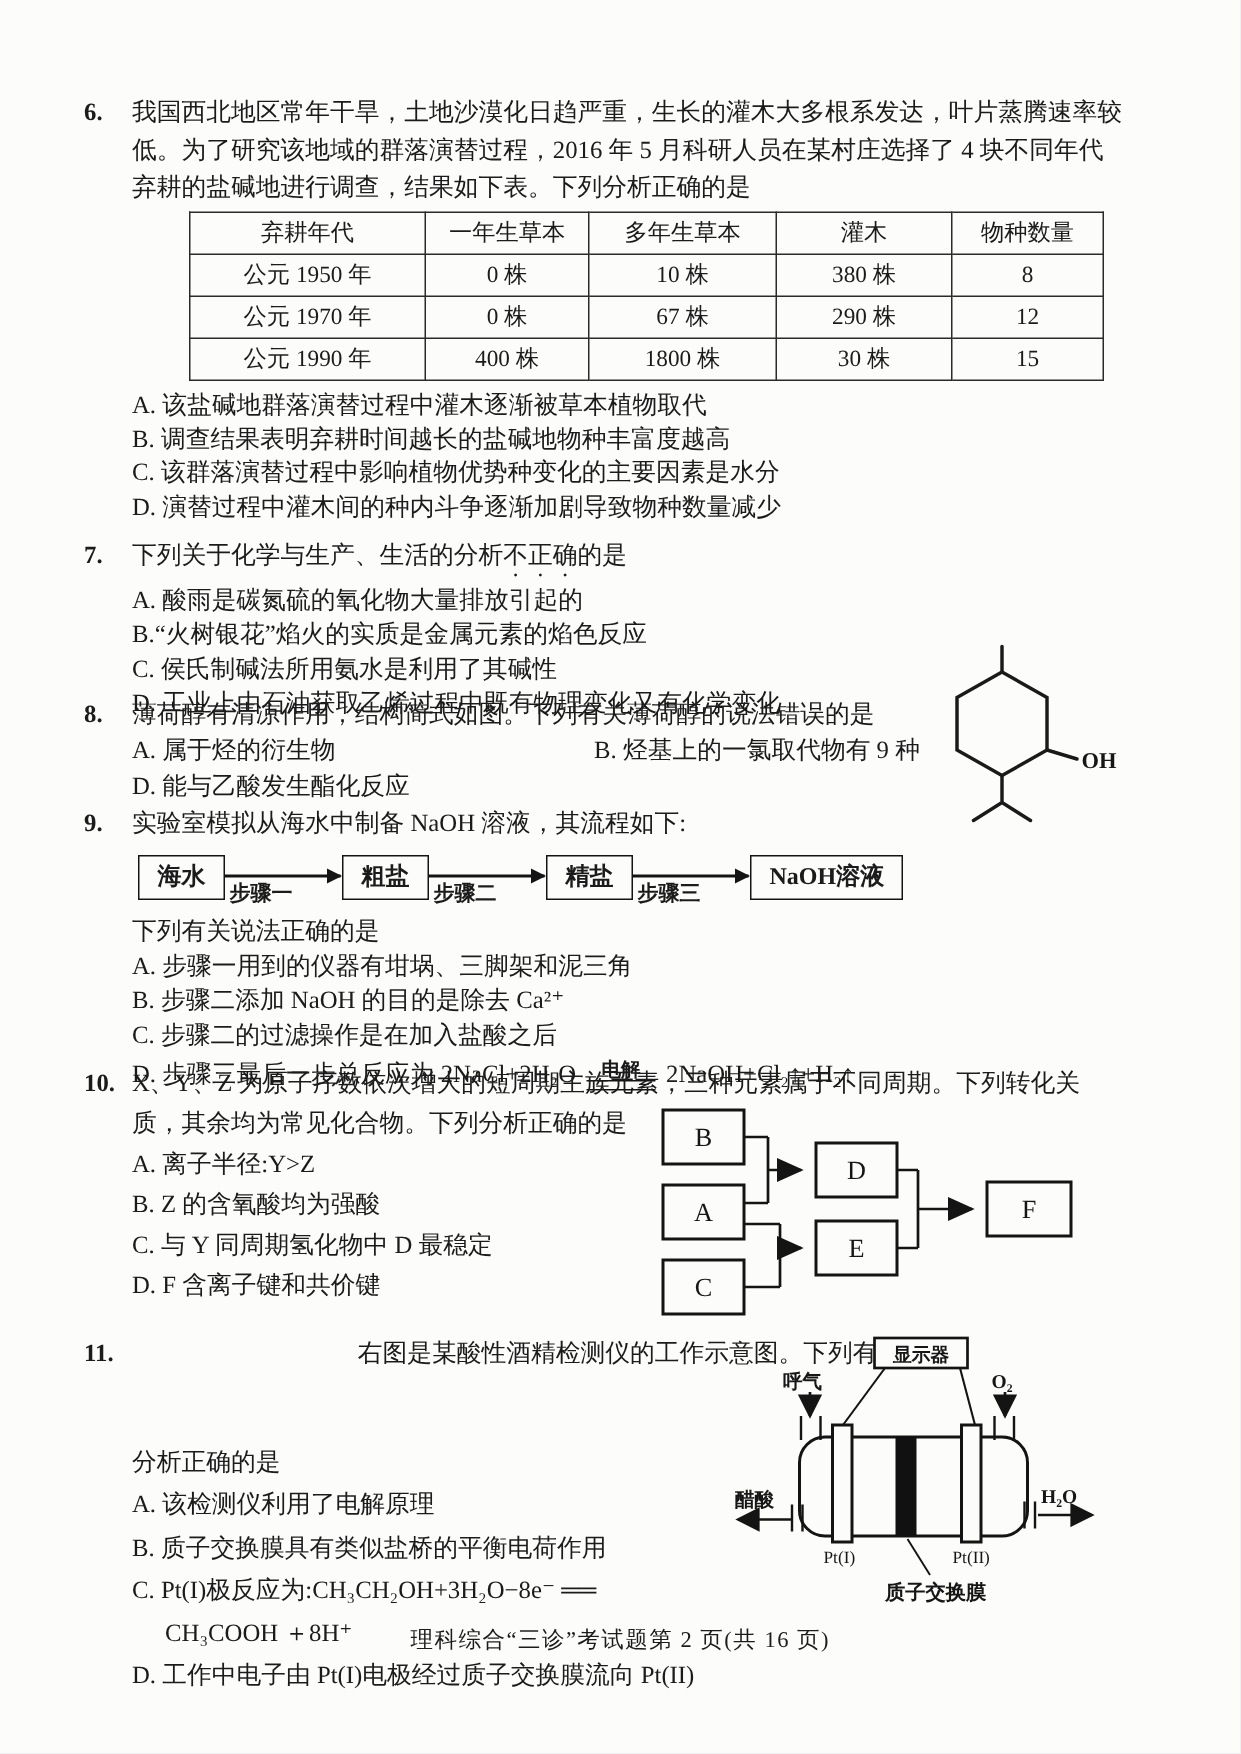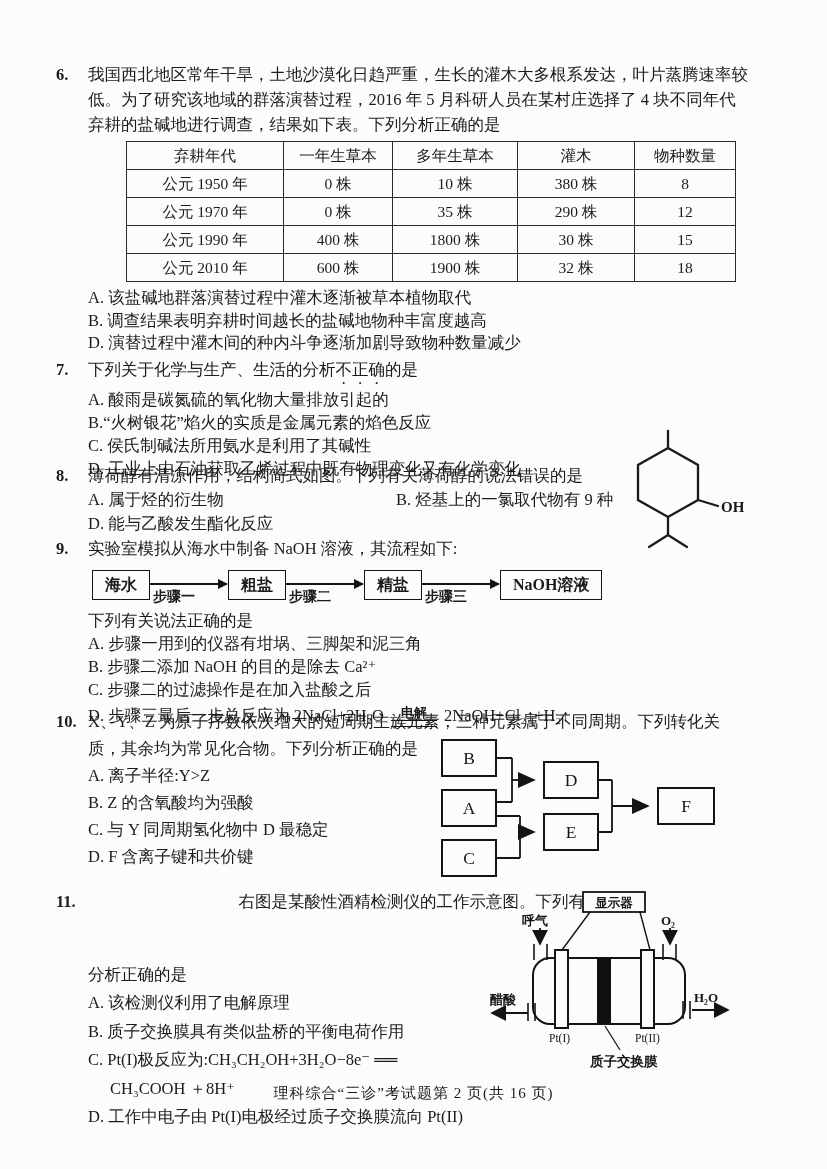--- a/index.html
+++ b/index.html
@@ -81,43 +81,37 @@
         <tr>
           <td>公元 1950 年</td>
           <td>0 株</td>
           <td>10 株</td>
           <td>380 株</td>
           <td>8</td>
         </tr>
         <tr>
           <td>公元 1970 年</td>
           <td>0 株</td>
-          <td>35 株</td>
+          <td>67 株</td>
           <td>290 株</td>
           <td>12</td>
         </tr>
         <tr>
           <td>公元 1990 年</td>
           <td>400 株</td>
           <td>1800 株</td>
           <td>30 株</td>
           <td>15</td>
         </tr>
-        <tr>
-          <td>公元 2010 年</td>
-          <td>600 株</td>
-          <td>1900 株</td>
-          <td>32 株</td>
-          <td>18</td>
-        </tr>
       </tbody>
     </table>
     <div class="opts6">
       <div class="opt">A. 该盐碱地群落演替过程中灌木逐渐被草本植物取代</div>
       <div class="opt">B. 调查结果表明弃耕时间越长的盐碱地物种丰富度越高</div>
+      <div class="opt">C. 该群落演替过程中影响植物优势种变化的主要因素是水分</div>
       <div class="opt">D. 演替过程中灌木间的种内斗争逐渐加剧导致物种数量减少</div>
     </div>
   </div>
 
   <div class="q" id="q7">
     <div class="qhead">
       <span class="qnum">7.</span>
       <div class="stem"><span>下列关于化学与生产、生活的分析</span><span class="emph">不正确</span><span>的是</span></div>
     </div>
     <div class="opt">A. 酸雨是碳氮硫的氧化物大量排放引起的</div>

